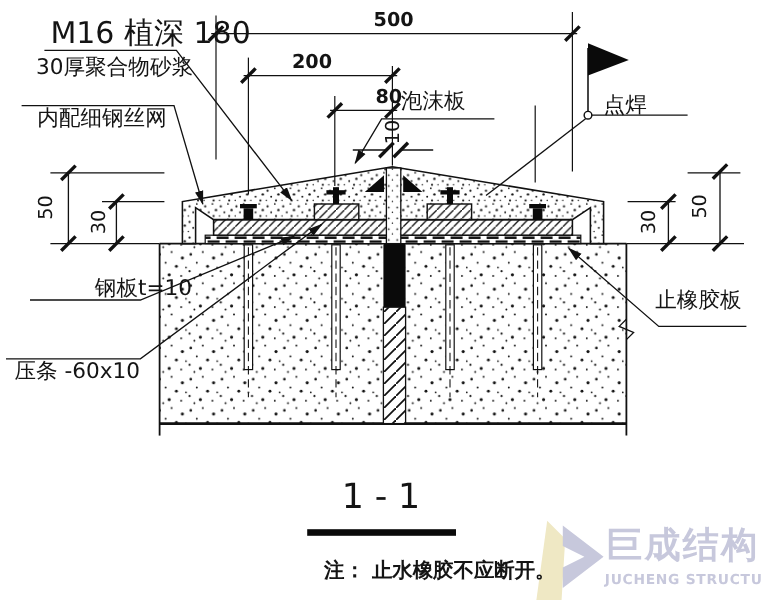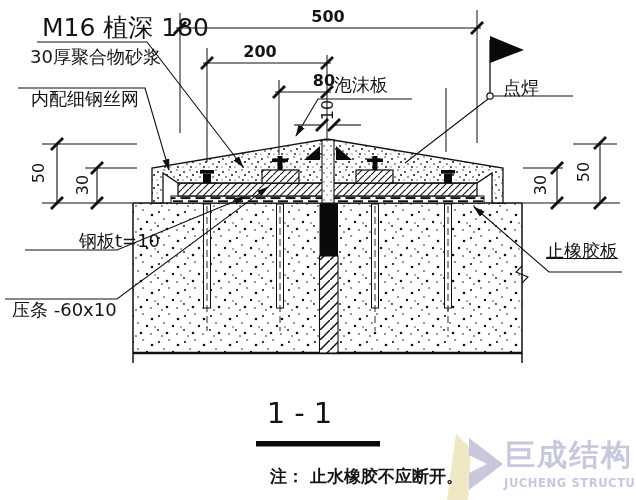--- a/index.html
+++ b/index.html
@@ -205,30 +205,30 @@
     </g>
   </svg>
 
   <div class="lbl callout" style="left:42px;top:15px;font-size:25px;text-align:center;">M16 植深 180</div>
   <div class="lbl callout" style="left:30px;top:48px;">30厚聚合物砂浆</div>
   <div class="lbl callout" style="left:31px;top:90px;">内配细钢丝网</div>
   <div class="lbl callout" style="left:334px;top:76px;">泡沫板</div>
   <div class="lbl callout" style="left:503px;top:79px;">点焊</div>
   <div class="lbl callout" style="left:32px;top:232px;margin-left:47px;">钢板t=10</div>
   <div class="lbl callout" style="left:12px;top:278px;margin-top:23px;">压条 -60x10</div>
-  <div class="lbl callout" style="left:546px;top:242px;text-decoration:underline;">止橡胶板</div>
+  <div class="lbl callout" style="left:546px;top:242px;">止橡胶板</div>
 
   <div class="lbl dim" style="left:328px;top:9px;">500</div>
   <div class="lbl dim" style="left:260px;top:44px;">200</div>
   <div class="lbl dim" style="left:304px;top:73px;margin-left:20px;">80</div>
   <div class="lbl dimv" style="left:328px;top:110px;">10</div>
   <div class="lbl dimv" style="left:39px;top:173px;">50</div>
   <div class="lbl dimv" style="left:83px;top:185px;">30</div>
   <div class="lbl dimv" style="left:541px;top:185px;">30</div>
   <div class="lbl dimv" style="left:584px;top:172px;">50</div>
 
-  <div class="lbl title-lbl" style="left:304px;top:398px;">1-1</div>
+  <div class="lbl title-lbl" style="left:322px;top:398px;">1-1</div>
   <div class="lbl logo-cn" style="left:505px;top:439px;">巨成结构</div>
 
   <div class="lbl note-lbl" style="left:270px;top:468px;">注： 止水橡胶不应断开。</div>
   <div class="lbl logo-en" style="left:504px;top:477px;">JUCHENG STRUCTURE</div>
 
 </div>
 
 </body></html>

